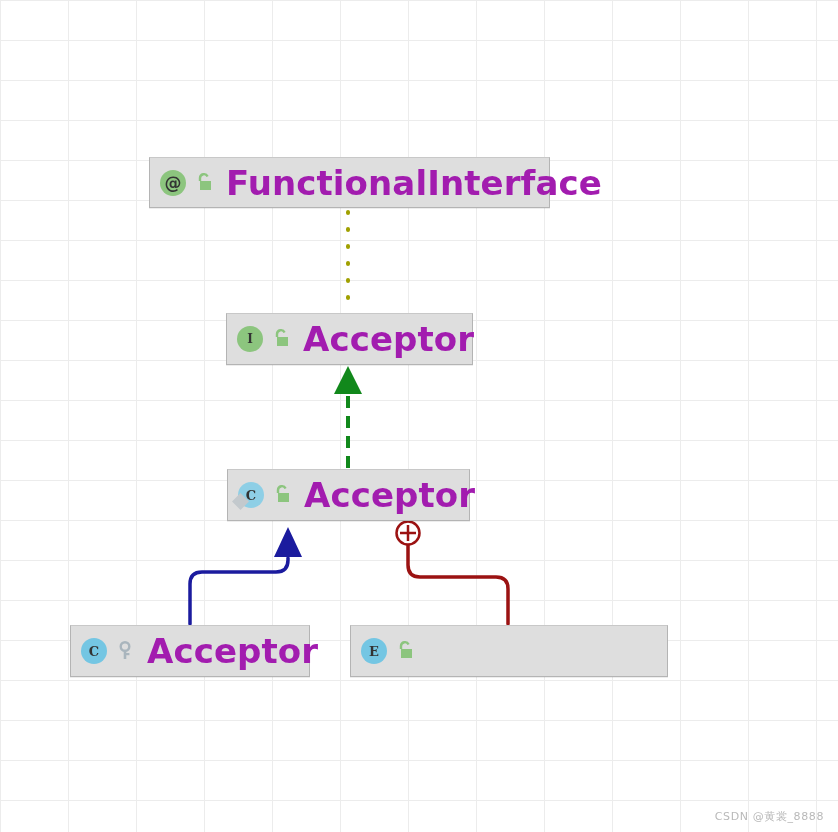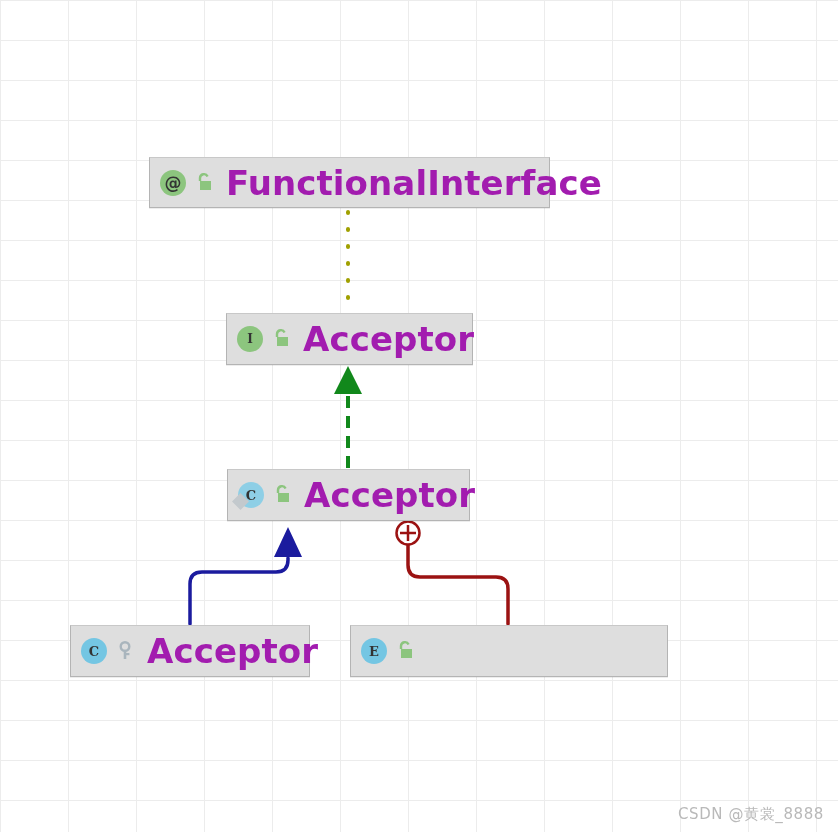--- a/index.html
+++ b/index.html
@@ -85,21 +85,21 @@
     flex: 0 0 20px;
     margin-left: 8px;
     display: flex;
     align-items: center;
     justify-content: center;
   }
   .watermark {
     position: absolute;
     right: 14px;
     bottom: 8px;
-    font-size: 15px;
+    font-size: 11px;
     color: #b9b9b9;
     letter-spacing: 0.6px;
     font-family: "DejaVu Sans", "Liberation Sans", sans-serif;
   }
 </style>
 </head>
 <body>
 
 <div id="canvas">
 

